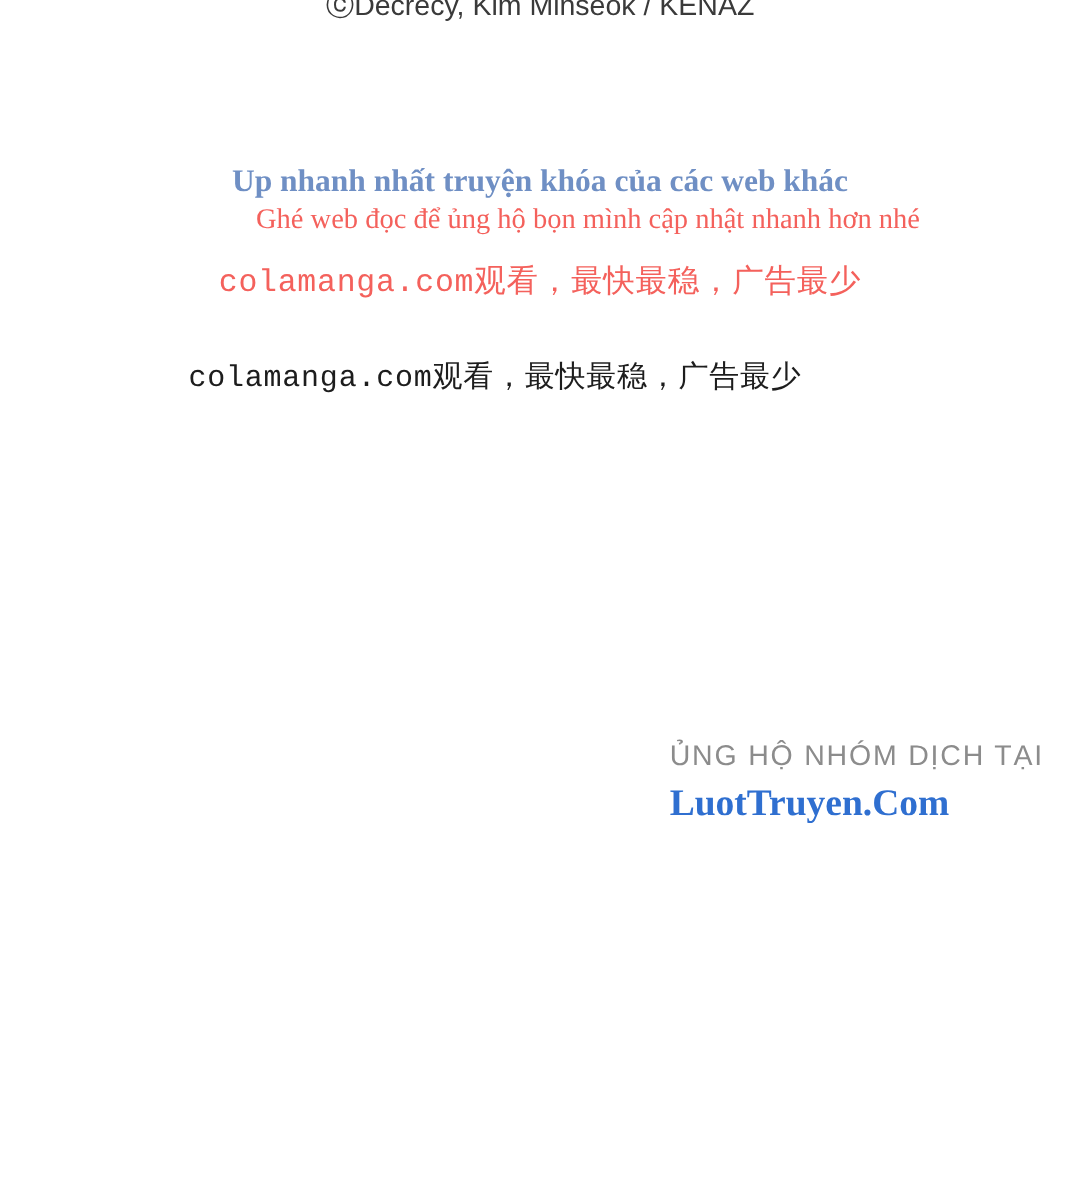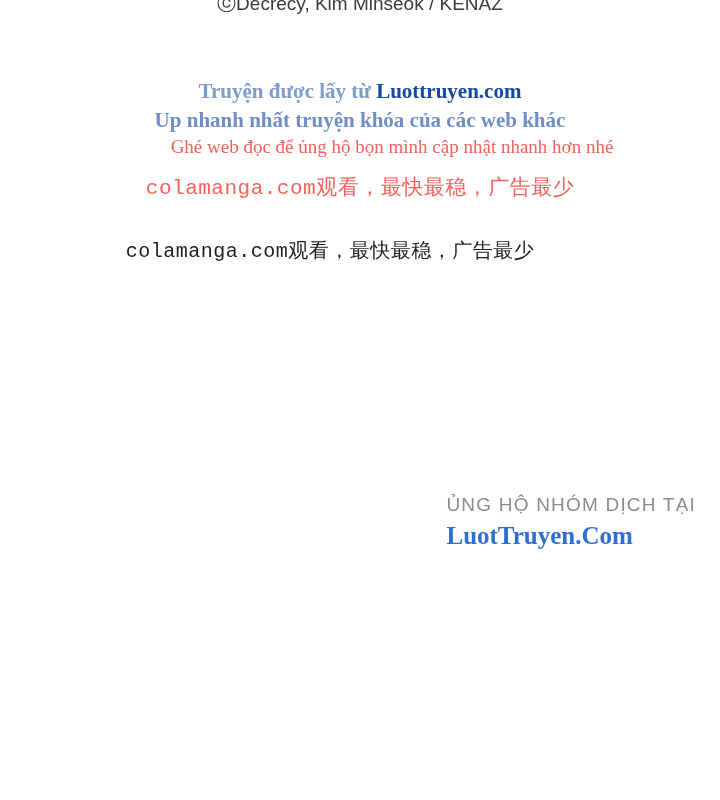--- a/index.html
+++ b/index.html
@@ -112,23 +112,20 @@
   }
 </style>
 </head>
 <body>
 
 <div class="page">
 
   <div class="line copyright">ⓒDecrecy, Kim Minseok / KENAZ</div>
 
 
-  <div class="line credit-1">
-    <span>Truyện được lấy từ </span><span class="strong">Luottruyen.com</span>
-  </div>
 
   <div class="line credit-2">Up nhanh nhất truyện khóa của các web khác</div>
 
   <div class="line credit-3">Ghé web đọc để ủng hộ bọn mình cập nhật nhanh hơn nhé</div>
 
   <div class="line cola-red">colamanga.com观看，最快最稳，广告最少</div>
 
   <div class="line cola-black">colamanga.com观看，最快最稳，广告最少</div>
 
   <div class="footer">

